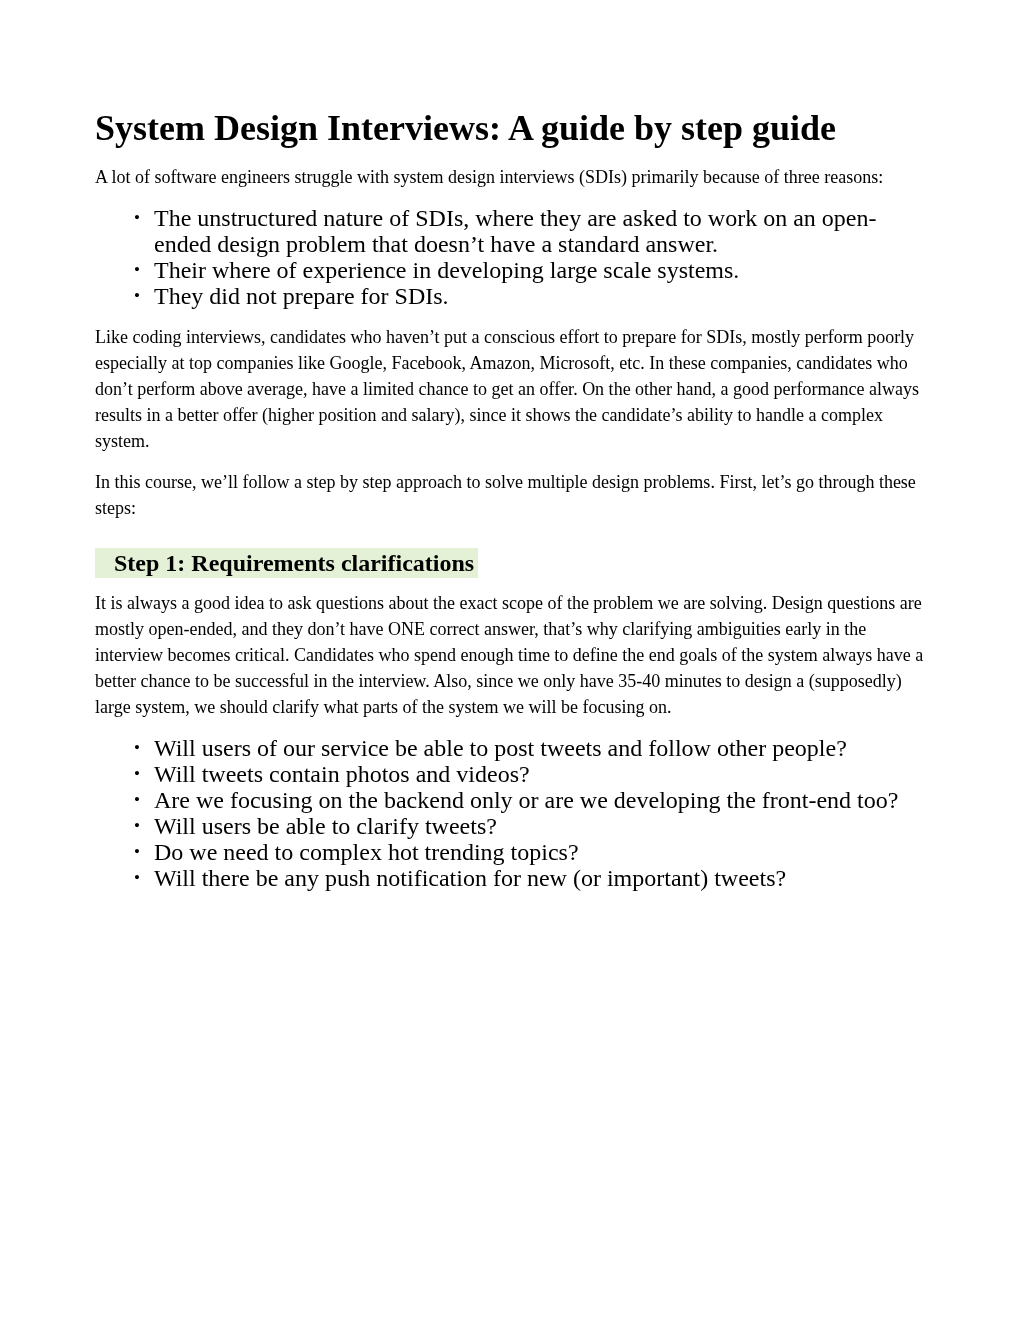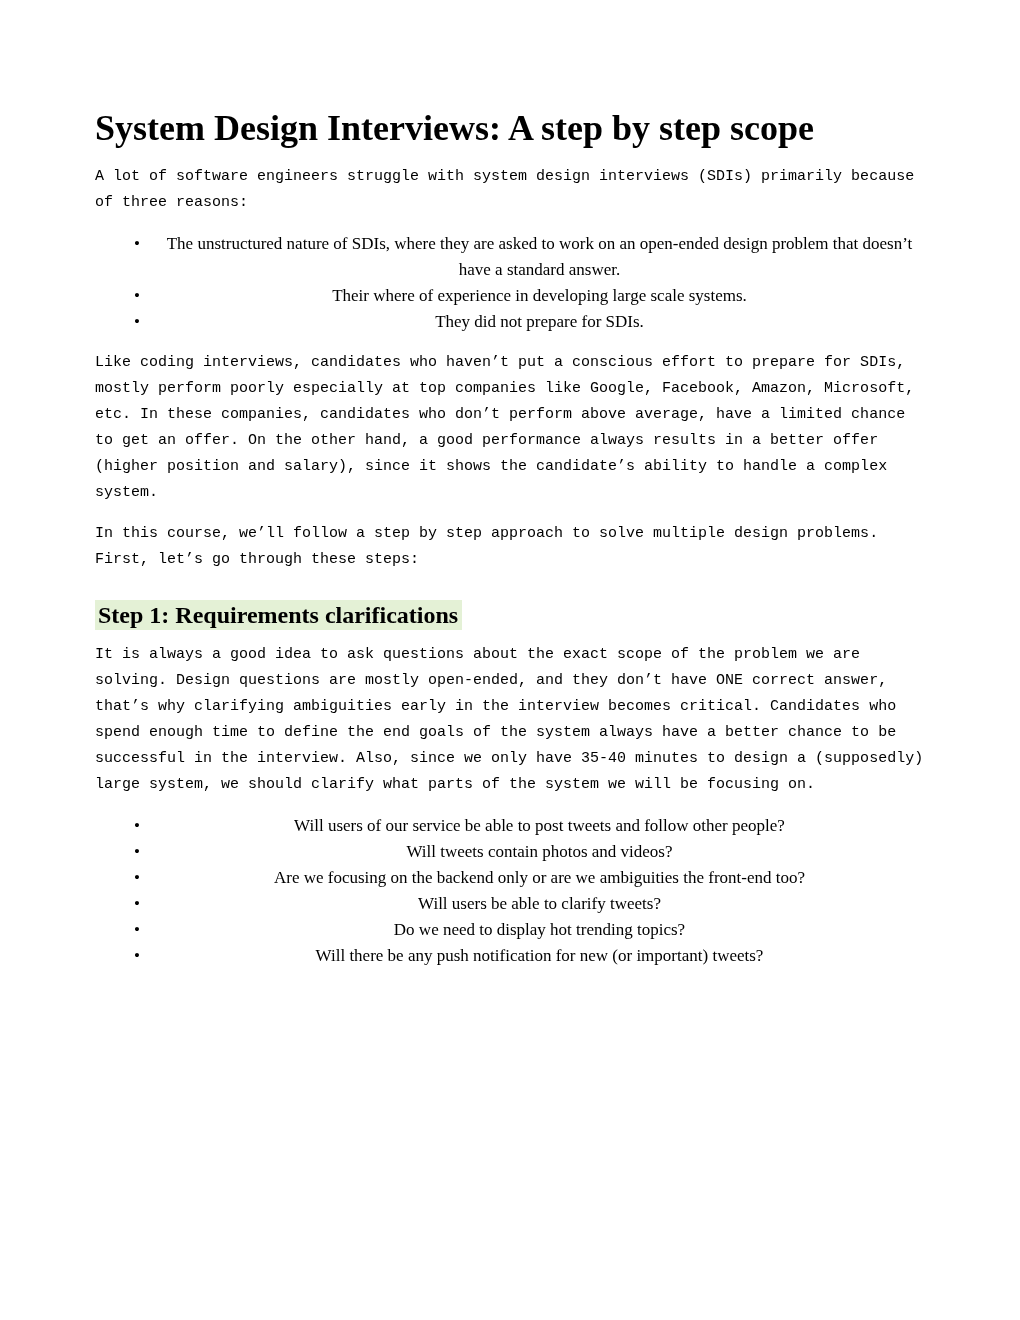--- a/index.html
+++ b/index.html
@@ -25,32 +25,30 @@
     width: 830px;
   }
   h1.doc-title {
     font-size: 36px;
     line-height: 43px;
     font-weight: bold;
     margin: 0 0 14px 0;
     letter-spacing: 0;
   }
   p.body-text {
-    font-size: 15px;
+    font-size: 18px;
     line-height: 26px;
     margin: 0 0 15px 0;
-    font-family: Liberation Mono, monospace;
   }
   ul.bullet-list {
     list-style: none;
     margin: 0 0 15px 0;
     padding: 0 0 0 59px;
-    font-size: 17px;
+    font-size: 24px;
     line-height: 26px;
-    text-align: center;
   }
   ul.bullet-list li {
     position: relative;
     margin: 0;
     padding: 0;
   }
   ul.bullet-list li::before {
     content: "\2022";
     position: absolute;
     left: -20px;
@@ -58,30 +56,30 @@
     font-size: 17px;
     line-height: 26px;
   }
   h2.step-heading {
     font-size: 24px;
     line-height: 30px;
     font-weight: bold;
     margin: 27px 0 12px 0;
   }
   h2.step-heading .hl {
-    padding: 2px 4px 2px 3px;
+    padding: 2px 4px 2px 19px;
   }
 </style>
 </head>
 <body style="background-color: rgb(255, 255, 255); color: rgb(0, 0, 0);">
 
 <div class="page">
   <div class="content">
 
-    <h1 class="doc-title">System Design Interviews: A step by step scope</h1>
+    <h1 class="doc-title">System Design Interviews: A guide by step guide</h1>
 
     <p class="body-text">A lot of software engineers struggle with system design interviews (SDIs) primarily because of three reasons:</p>
 
     <ul class="bullet-list">
       <li>The unstructured nature of SDIs, where they are asked to work on an open-ended design problem that doesn’t have a standard answer.</li>
       <li>Their where of experience in developing large scale systems.</li>
       <li>They did not prepare for SDIs.</li>
     </ul>
 
     <p class="body-text">Like coding interviews, candidates who haven’t put a conscious effort to prepare for SDIs, mostly perform poorly especially at top companies like Google, Facebook, Amazon, Microsoft, etc. In these companies, candidates who don’t perform above average, have a limited chance to get an offer. On the other hand, a good performance always results in a better offer (higher position and salary), since it shows the candidate’s ability to handle a complex system.</p>
@@ -89,21 +87,21 @@
     <p class="body-text">In this course, we’ll follow a step by step approach to solve multiple design problems. First, let’s go through these steps:</p>
 
     <h2 class="step-heading"><span class="hl" style="background-color: rgb(228, 241, 214);">Step 1: Requirements clarifications</span></h2>
 
     <p class="body-text">It is always a good idea to ask questions about the exact scope of the problem we are solving. Design questions are mostly open-ended, and they don’t have ONE correct answer, that’s why clarifying ambiguities early in the interview becomes critical. Candidates who spend enough time to define the end goals of the system always have a better chance to be successful in the interview. Also, since we only have 35-40 minutes to design a (supposedly) large system, we should clarify what parts of the system we will be focusing on.</p>
 
 
     <ul class="bullet-list">
       <li>Will users of our service be able to post tweets and follow other people?</li>
       <li>Will tweets contain photos and videos?</li>
-      <li>Are we focusing on the backend only or are we ambiguities the front-end too?</li>
+      <li>Are we focusing on the backend only or are we developing the front-end too?</li>
       <li>Will users be able to clarify tweets?</li>
-      <li>Do we need to display hot trending topics?</li>
+      <li>Do we need to complex hot trending topics?</li>
       <li>Will there be any push notification for new (or important) tweets?</li>
     </ul>
 
 
   </div>
 </div>
 
 </body></html>

